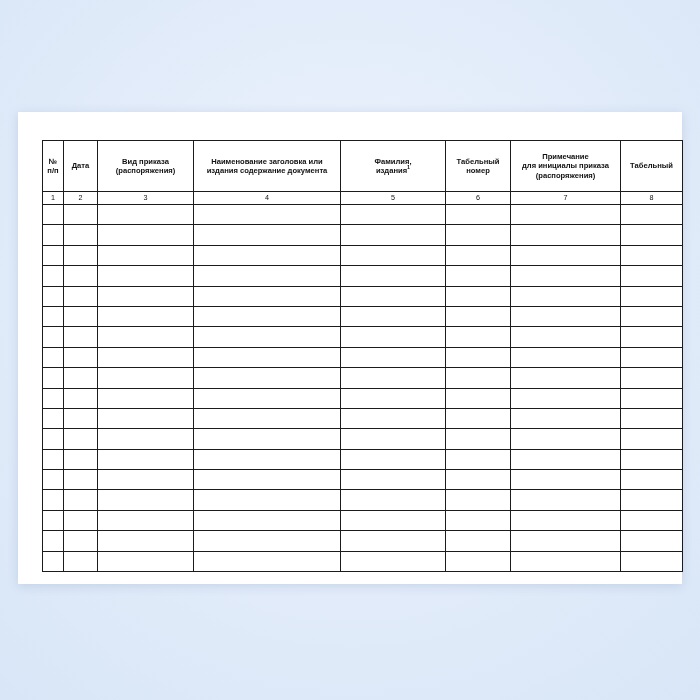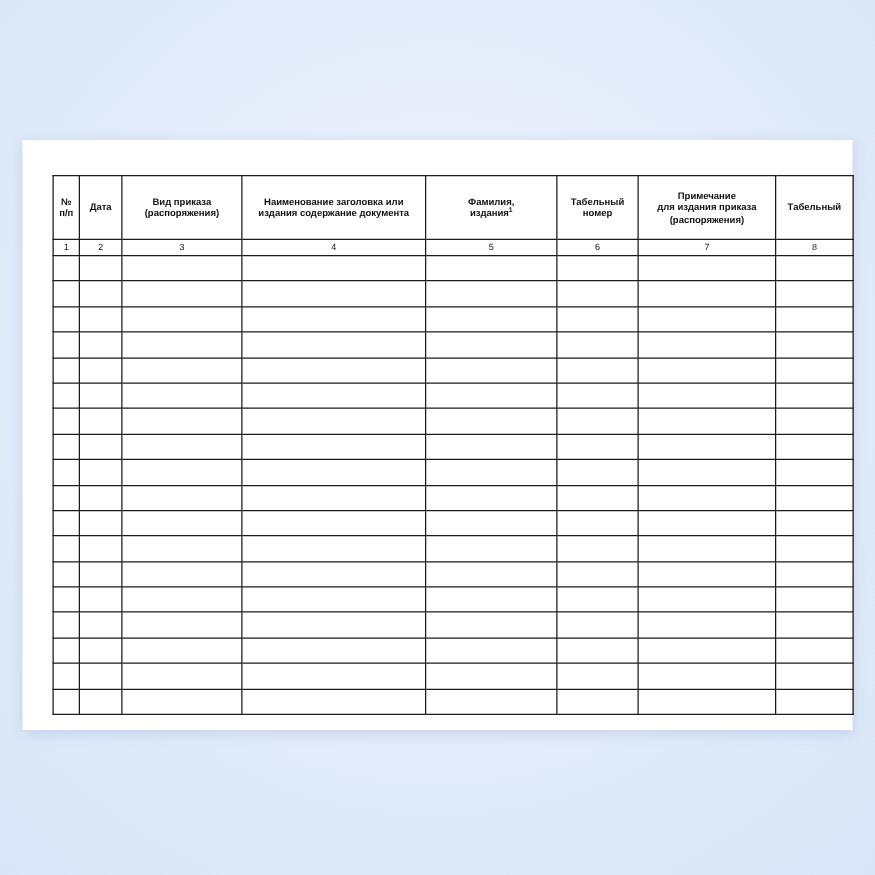--- a/index.html
+++ b/index.html
@@ -118,21 +118,21 @@
           <th>
             <span class="hdr-line">Фамилия,</span>
             <span class="hdr-line"><span>издания</span><span class="sup">1</span></span>
           </th>
           <th>
             <span class="hdr-line">Табельный</span>
             <span class="hdr-line">номер</span>
           </th>
           <th>
             <span class="hdr-line">Примечание</span>
-            <span class="hdr-line">для издания приказа</span>
+            <span class="hdr-line">для инициалы приказа</span>
             <span class="hdr-line">(распоряжения)</span>
           </th>
           <th>
             <span class="hdr-line">Табельный</span>
           </th>
         </tr>
         <tr class="numrow">
           <td>1</td>
           <td>2</td>
           <td>3</td>

